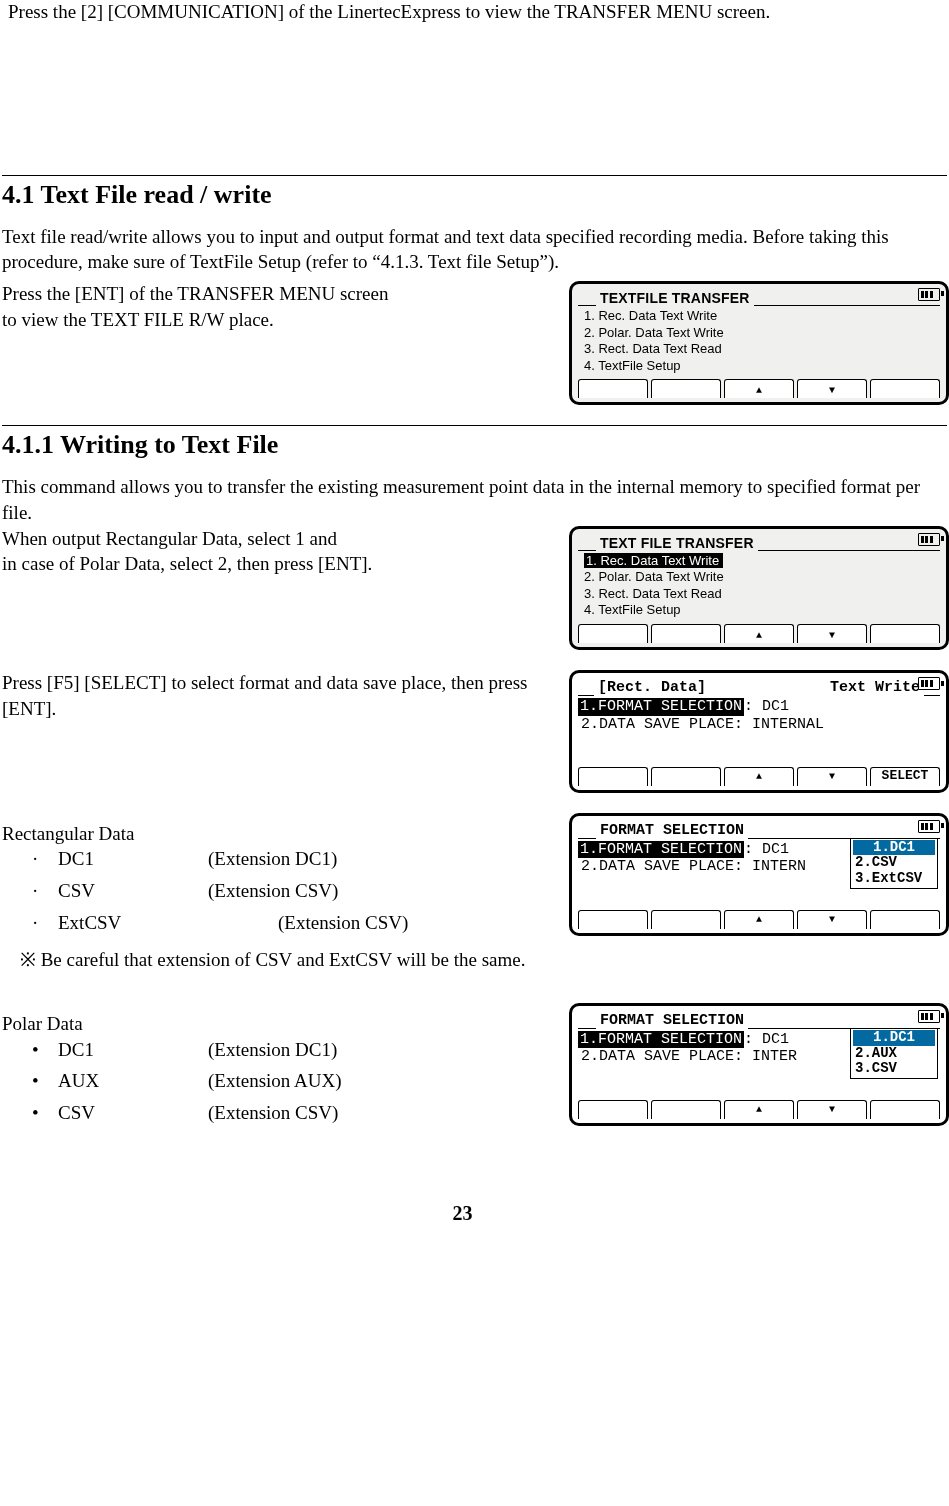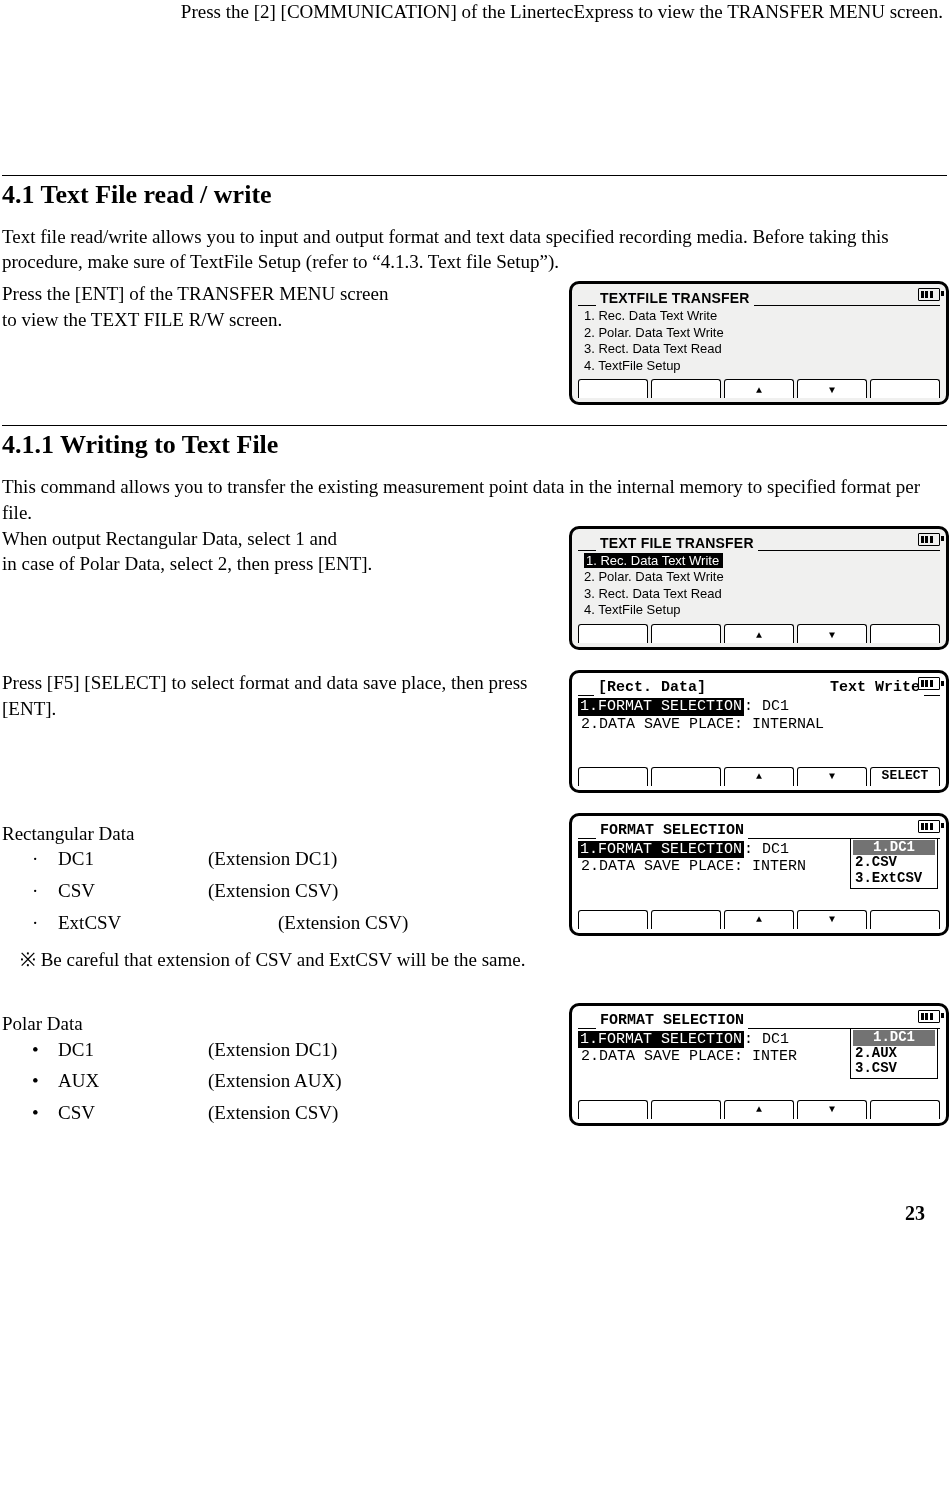--- a/index.html
+++ b/index.html
@@ -10,21 +10,20 @@
     width: 949px;
     color: #000;
     background: #fff;
   }
   .page {
     padding: 0 0 0 0;
   }
   .intro {
     margin: 0 6px 150px 8px;
     line-height: 1.3;
-    text-align: right;
   }
   hr.section-rule {
     border: none;
     border-top: 1.2px solid #000;
     margin: 0 2px 4px 2px;
   }
   h2.sec {
     font-size: 26px;
     font-weight: bold;
     margin: 2px 0 14px 2px;
@@ -167,21 +166,21 @@
     right: 8px;
     top: 22px;
     border: 1.6px solid #000;
     background: #fff;
     font-family: "Courier New", monospace;
     font-size: 14px;
     font-weight: bold;
     padding: 1px 2px;
   }
   .popup .popsel {
-    background: #737373;
+    background: #0369a1;
     color: #fff;
     padding: 0 20px;
   }
   .popup div { line-height: 1.12; padding: 0 2px; }
 
   .fmt-block { margin-top: 8px; }
   .fmt-table {
     margin-left: 30px;
   }
   .fmt-table .frow {
@@ -191,42 +190,42 @@
   .fmt-table .bul { width: 26px; }
   .fmt-table .c1 { width: 150px; }
   .note {
     margin-left: 18px;
     text-indent: -18px;
     padding-left: 18px;
     margin-top: 12px;
     margin-bottom: 10px;
   }
   .pagenum {
-    text-align: right;
+    text-align: center;
     font-weight: bold;
     font-size: 20px;
     padding: 50px 24px 10px 0;
   }
 </style>
 </head>
 <body>
 
 <div class="page">
 
   <div class="intro">Press the [2] [COMMUNICATION] of the LinertecExpress to view the TRANSFER MENU screen.</div>
 
   <hr class="section-rule">
   <h2 class="sec">4.1 Text File read / write</h2>
 
   <div class="body-block">Text file read/write allows you to input and output format and text data specified recording media. Before taking this procedure, make sure of TextFile Setup (refer to “4.1.3. Text file Setup”).</div>
 
   <div class="row" style="margin-top:6px">
     <div class="left body-block">
       <div>Press the [ENT] of the TRANSFER MENU screen</div>
-      <div>to view the TEXT FILE R/W screen.</div>
+      <div>to view the TEXT FILE R/W place.</div>
     </div>
     <div class="screen">
       <div class="lcd grey">
         <div class="batt"><span class="bar"></span><span class="bar"></span><span class="bar"></span></div>
         <div class="lcd-title-wrap">
           <div class="tline"></div>
           <div class="lcd-title">TEXTFILE TRANSFER</div>
           <div class="tline long"></div>
         </div>
         <ol>

